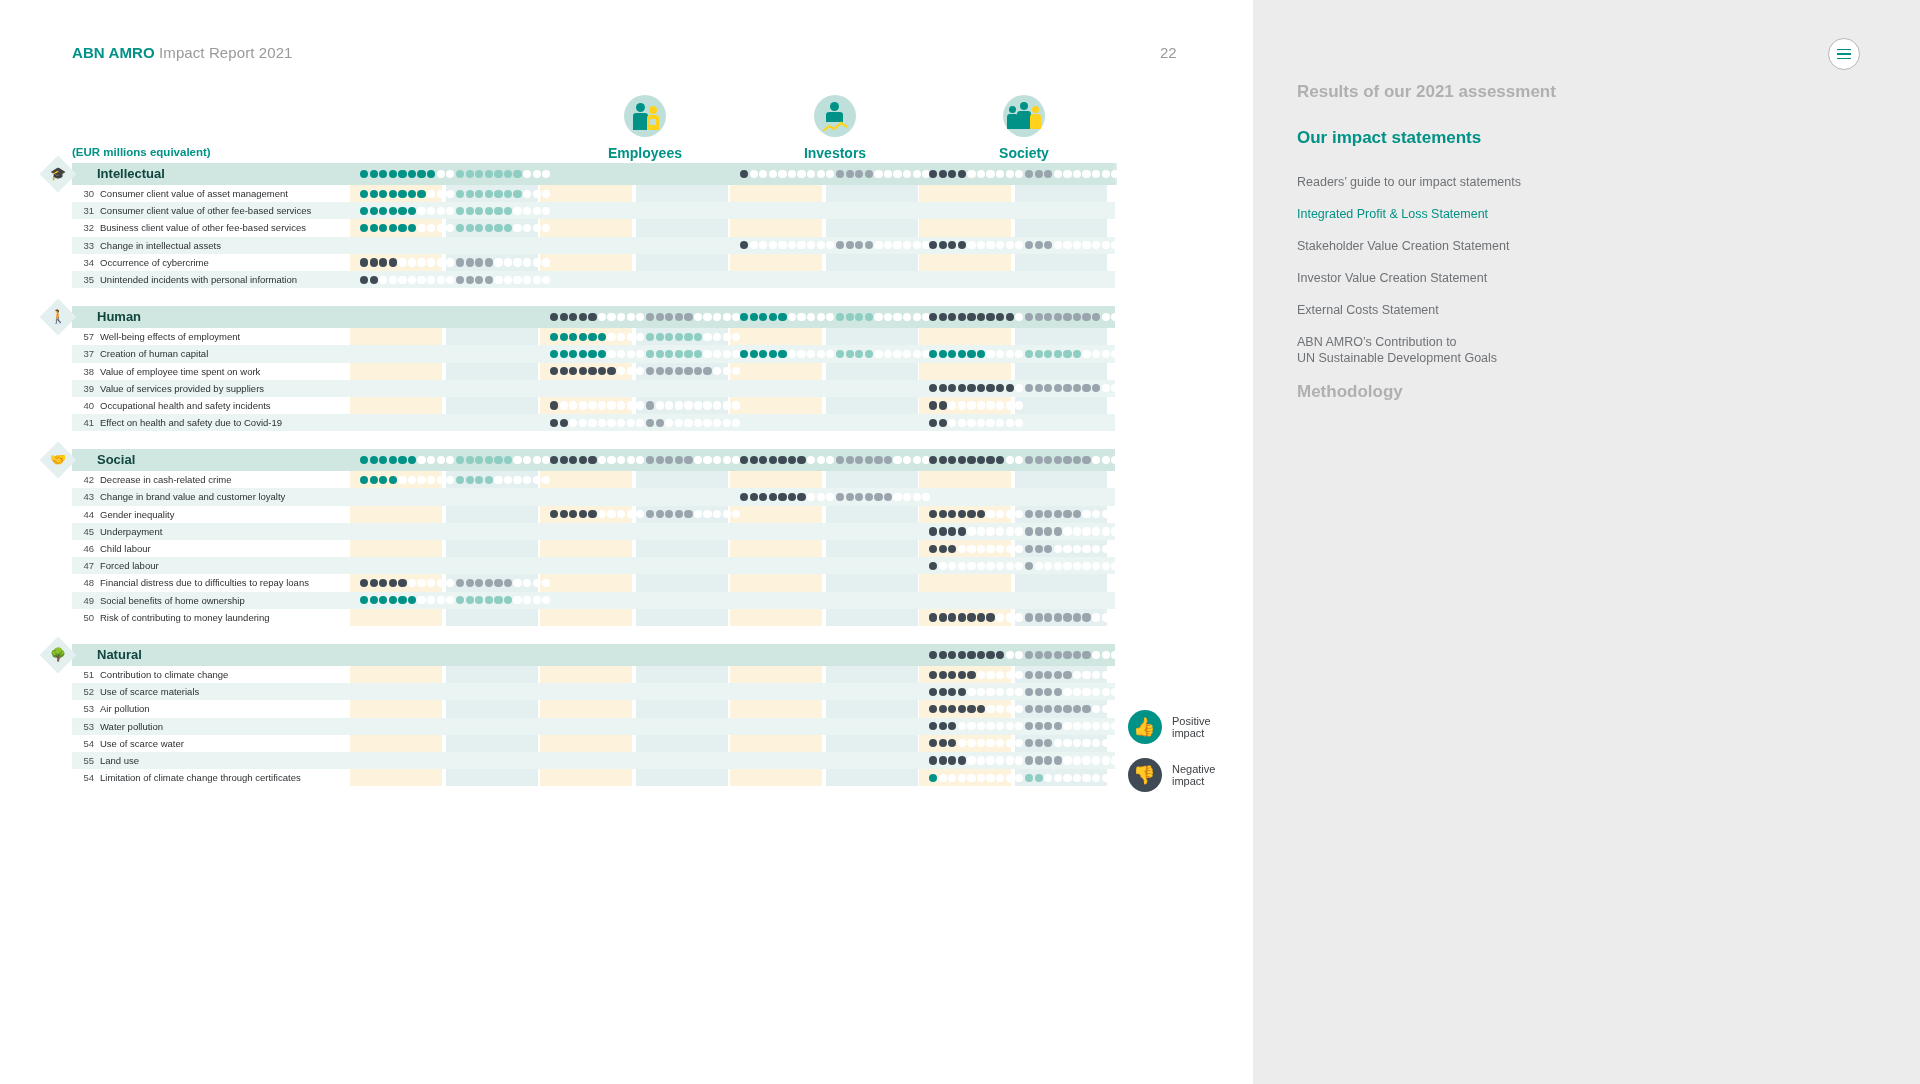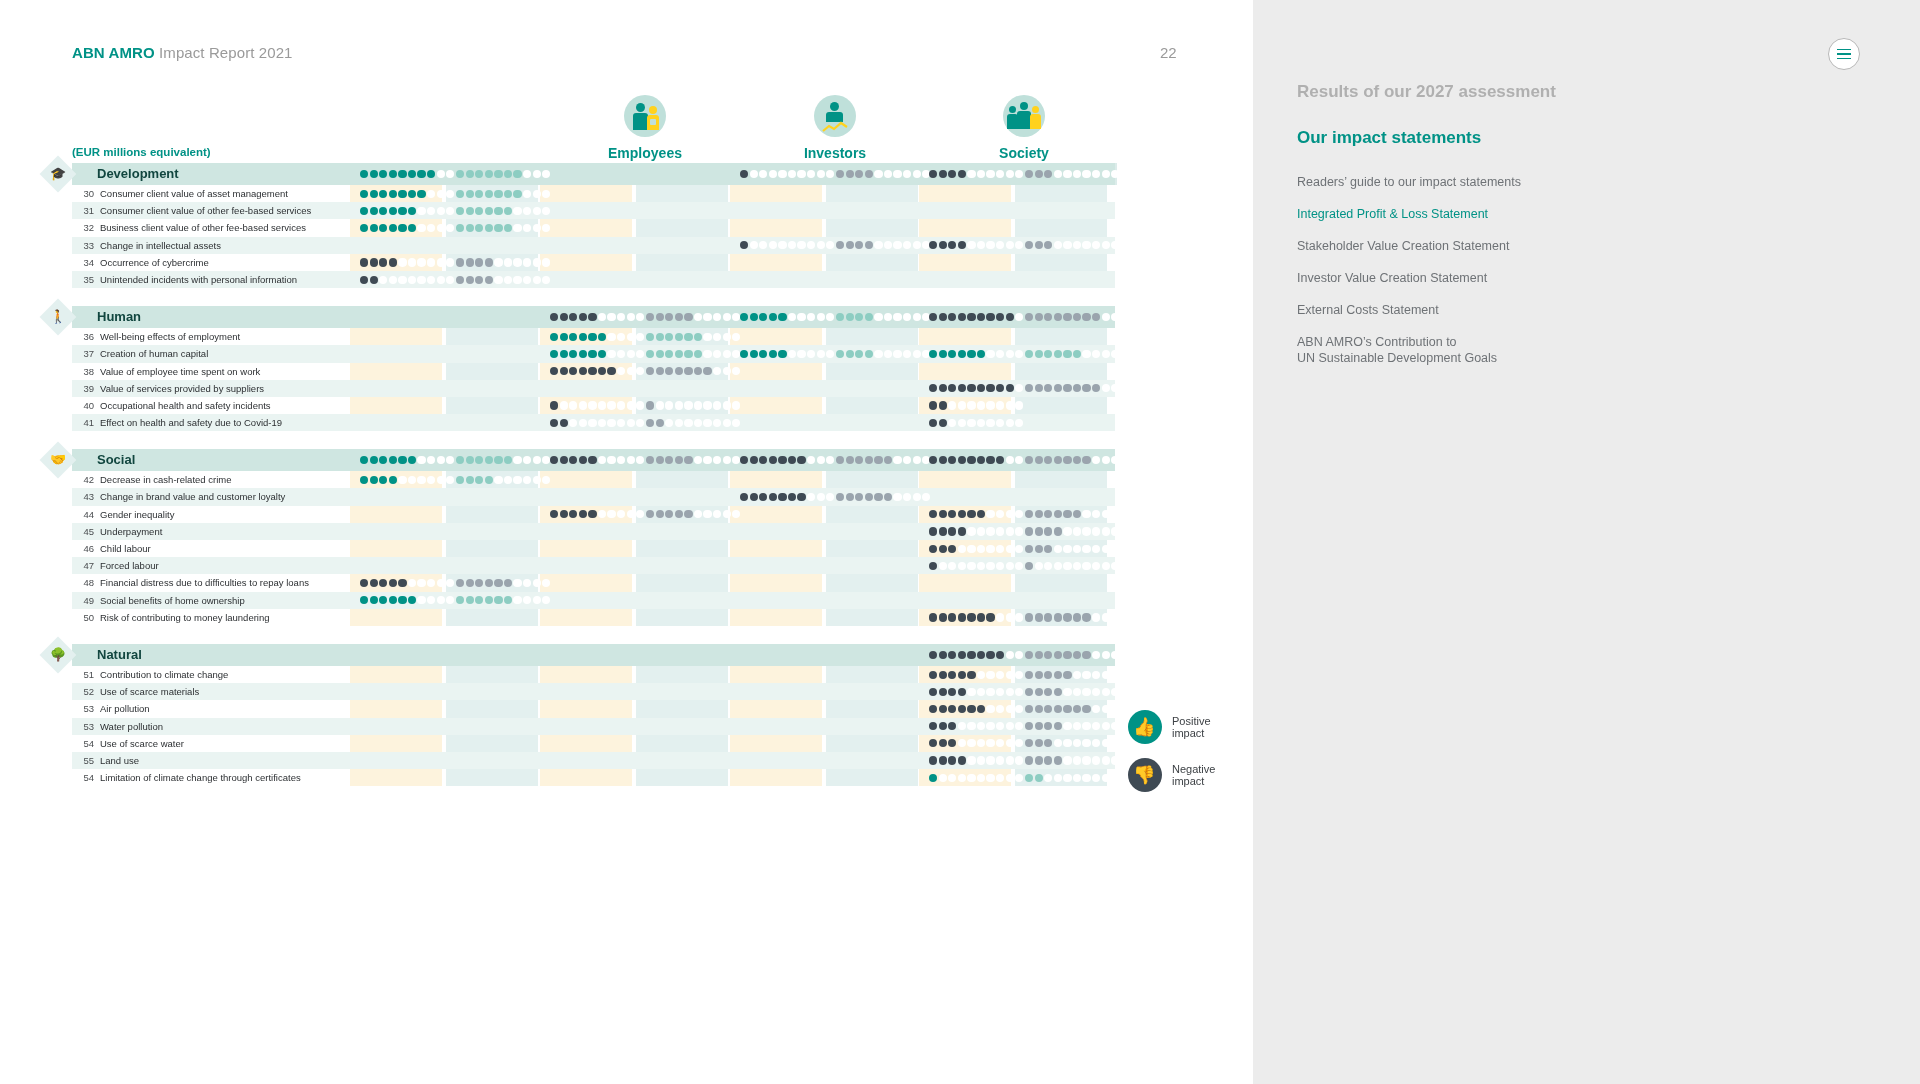--- a/index.html
+++ b/index.html
@@ -180,21 +180,21 @@
           <div class="colband band-2020" style="left: 564px; top: 0px; bottom: 0px; position: absolute;"></div>
           <div class="colband band-2021" style="left: 658px; top: 0px; bottom: 0px; position: absolute;"></div>
           <div class="colband band-2020" style="left: 754px; top: 0px; bottom: 0px; position: absolute;"></div>
           <div class="colband band-2021" style="left: 847px; top: 0px; bottom: 0px; position: absolute;"></div>
           <div class="colband band-2020" style="left: 943px; top: 0px; bottom: 0px; position: absolute;"></div>
         </div>
         <div class="row head">
           <div class="diamond" style="top: -2px;">
             <div class="inner" style="font-size: 13px; color: rgb(17, 70, 63);">🎓</div>
           </div>
-          <div class="lbl">Development</div>
+          <div class="lbl">Intellectual</div>
           <div class="dots" style="left: 288px;">
             <span class="dot" style="background: rgb(0, 146, 134);"></span>
             <span class="dot" style="background: rgb(0, 146, 134);"></span>
             <span class="dot" style="background: rgb(0, 146, 134);"></span>
             <span class="dot" style="background: rgb(0, 146, 134);"></span>
             <span class="dot" style="background: rgb(0, 146, 134);"></span>
             <span class="dot" style="background: rgb(0, 146, 134);"></span>
             <span class="dot" style="background: rgb(0, 146, 134);"></span>
             <span class="dot" style="background: rgb(0, 146, 134);"></span>
             <span class="dot" style="background: rgb(255, 255, 255);"></span>
@@ -575,21 +575,21 @@
             <span class="dot" style="background: rgb(154, 164, 173);"></span>
             <span class="dot" style="background: rgb(154, 164, 173);"></span>
             <span class="dot" style="background: rgb(154, 164, 173);"></span>
             <span class="dot" style="background: rgb(154, 164, 173);"></span>
             <span class="dot" style="background: rgb(154, 164, 173);"></span>
             <span class="dot" style="background: rgb(255, 255, 255);"></span>
             <span class="dot" style="background: rgb(255, 255, 255);"></span>
           </div>
         </div>
         <div class="row">
-          <div class="num">36</div>
+          <div class="num">57</div>
           <div class="lbl">Well-being effects of employment</div>
           <div class="dots" style="left: 288px;"></div>
           <div class="dots" style="left: 384px;"></div>
           <div class="dots" style="left: 478px;">
             <span class="dot" style="background: rgb(0, 146, 134);"></span>
             <span class="dot" style="background: rgb(0, 146, 134);"></span>
             <span class="dot" style="background: rgb(0, 146, 134);"></span>
             <span class="dot" style="background: rgb(0, 146, 134);"></span>
             <span class="dot" style="background: rgb(0, 146, 134);"></span>
             <span class="dot" style="background: rgb(0, 146, 134);"></span>
@@ -1600,23 +1600,24 @@
   </div>
 </div>
 
 <div id="sidebar">
   <div id="hamburger">
     <span></span>
       <span></span>
       <span></span>
   </div>
   <div id="toc">
-      <div class="toc-h" style="white-space: pre-line;">Results of our 2027 assessment</div>
+      <div class="toc-h" style="white-space: pre-line;">Results of our 2021 assessment</div>
       <div class="toc-h active" style="white-space: pre-line;">Our impact statements</div>
       <div class="toc-sub" style="white-space: pre-line;">Readers’ guide to our impact statements</div>
       <div class="toc-sub active" style="white-space: pre-line;">Integrated Profit &amp; Loss Statement</div>
       <div class="toc-sub" style="white-space: pre-line;">Stakeholder Value Creation Statement</div>
       <div class="toc-sub" style="white-space: pre-line;">Investor Value Creation Statement</div>
       <div class="toc-sub" style="white-space: pre-line;">External Costs Statement</div>
       <div class="toc-sub" style="white-space: pre-line;">ABN AMRO’s Contribution to
 UN Sustainable Development Goals</div>
+      <div class="toc-h" style="white-space: pre-line;">Methodology</div>
     </div>
 </div>
 
 </body></html>

